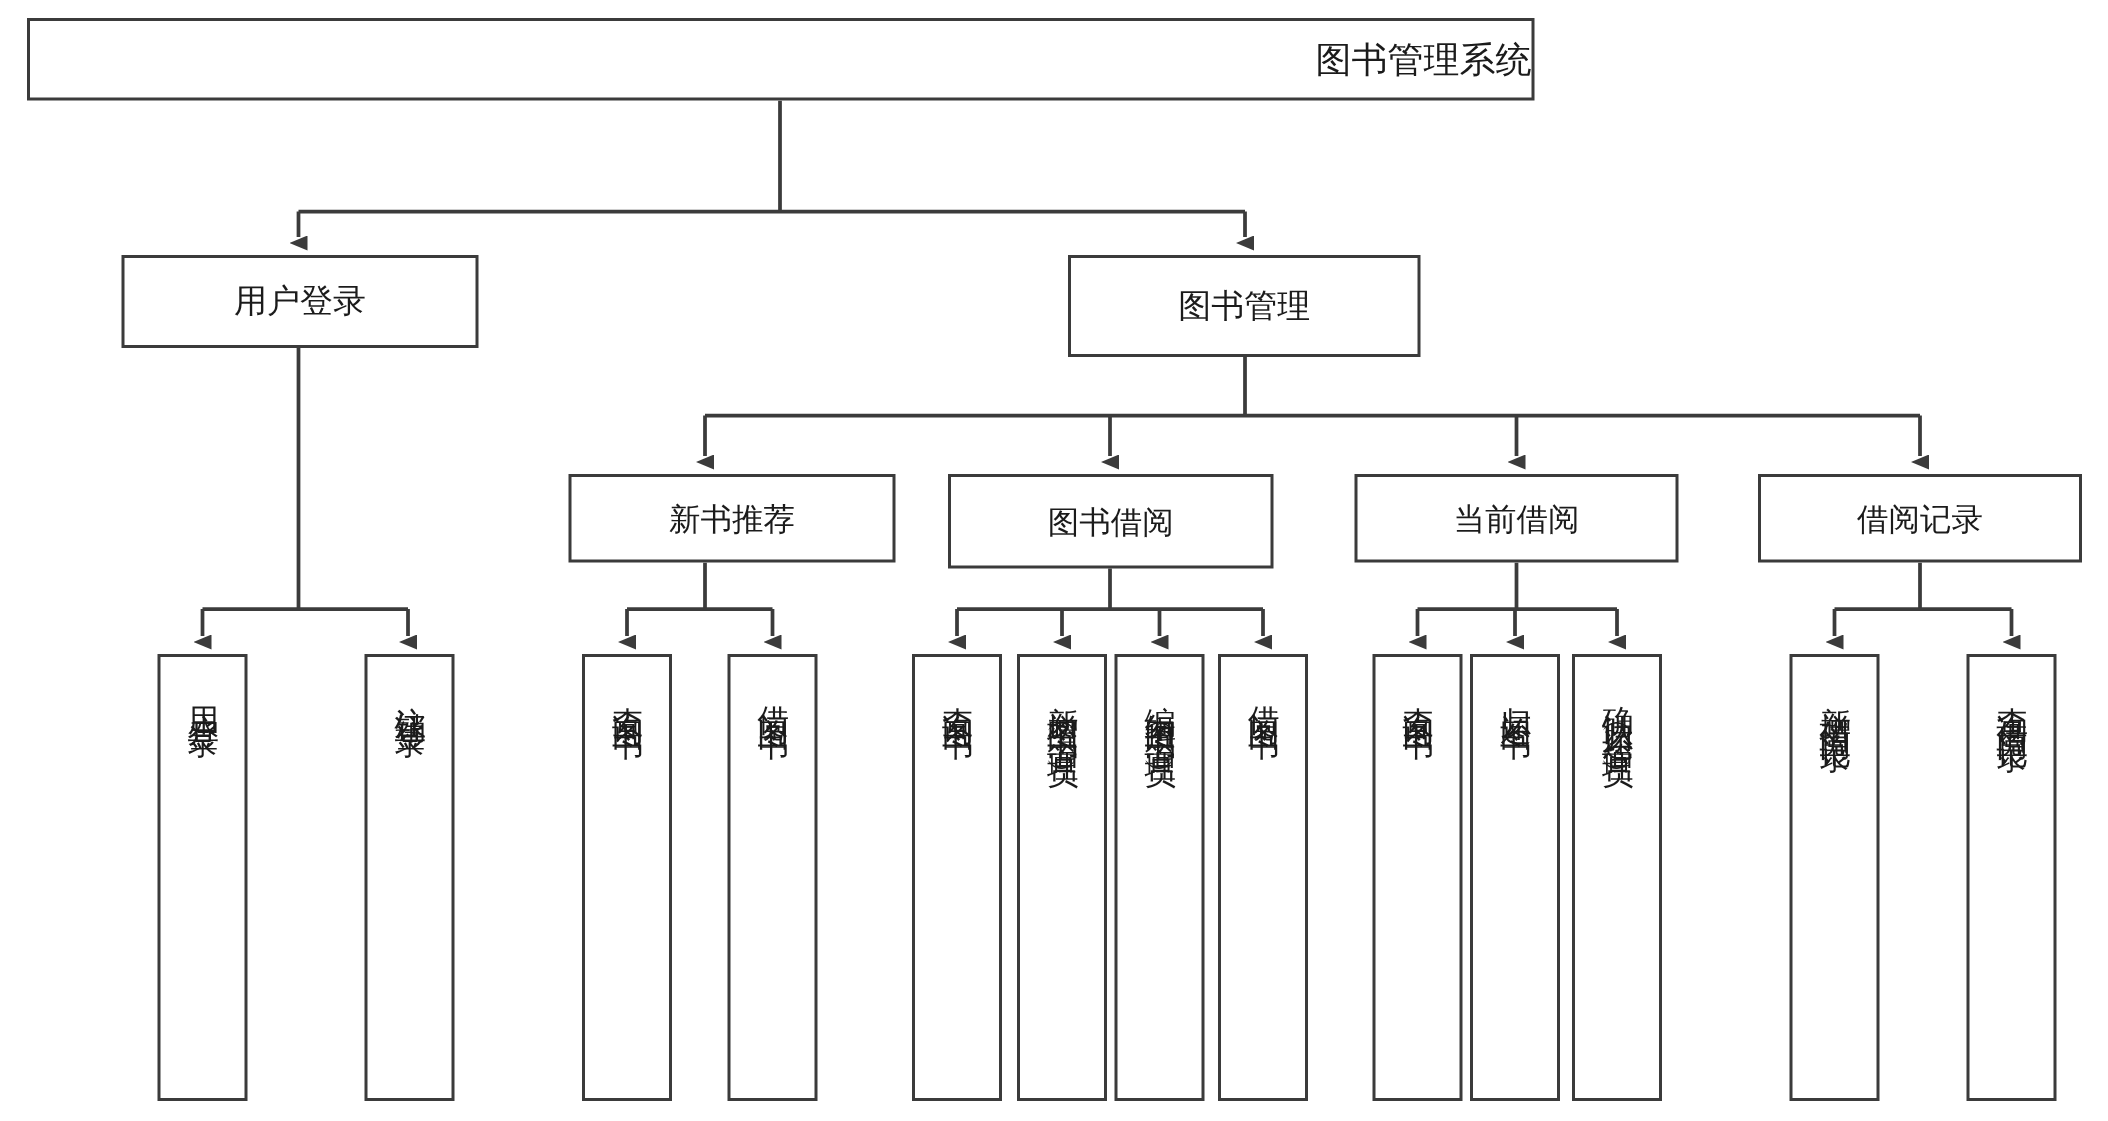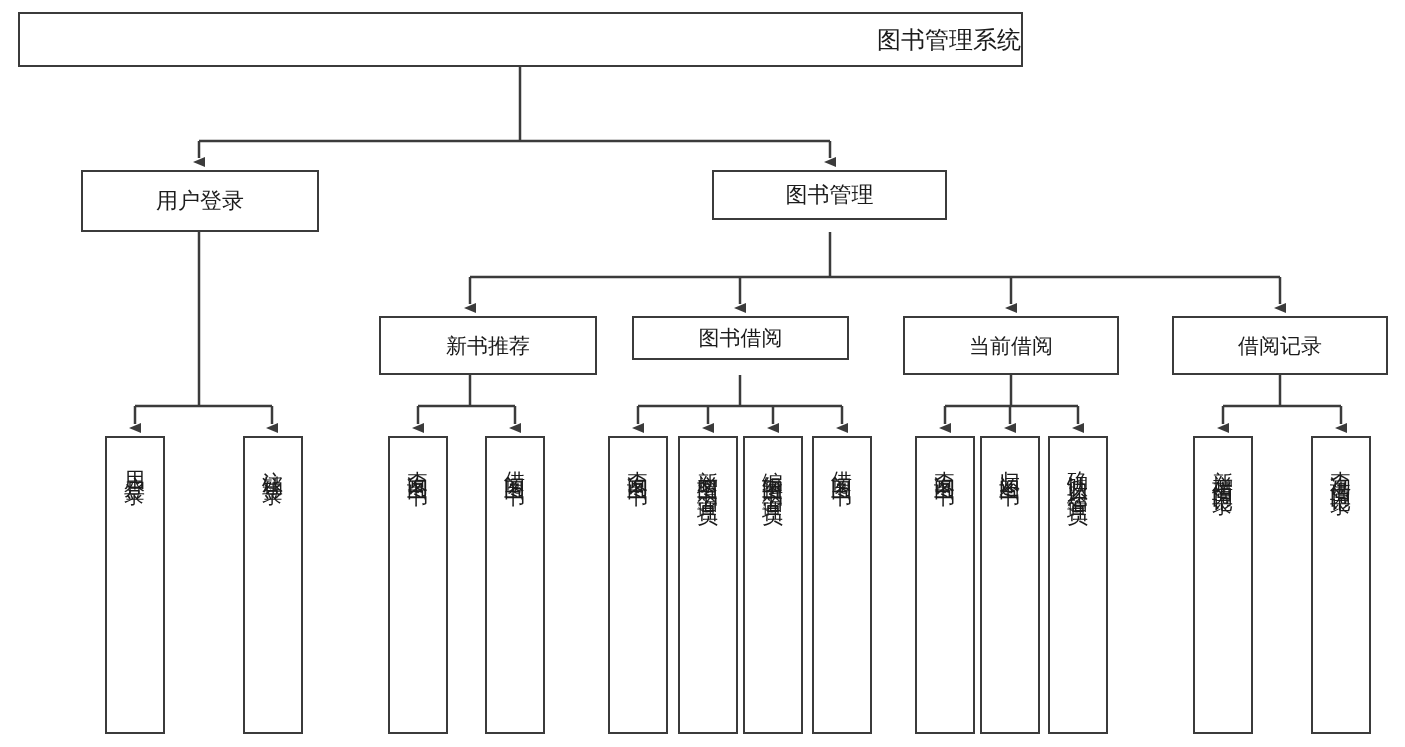--- a/index.html
+++ b/index.html
@@ -122,28 +122,28 @@
     </g>
   </svg>
 
   <div class="node root" style="left:18px; top:12px; width:1005px; height:55px;justify-content:flex-end;">
     <span>图书管理系统</span>
   </div>
 
   <div class="node lvl2" style="left:81px; top:170px; width:238px; height:62px;">
     <span>用户登录</span>
   </div>
-  <div class="node lvl2" style="left:712px; top:170px; width:235px; height:50px;">
+  <div class="node lvl2" style="left:712px; top:170px; width:235px; height:68px;">
     <span>图书管理</span>
   </div>
 
   <div class="node lvl3" style="left:379px; top:316px; width:218px; height:59px;">
     <span>新书推荐</span>
   </div>
-  <div class="node lvl3" style="left:632px; top:316px; width:217px; height:44px;">
+  <div class="node lvl3" style="left:632px; top:316px; width:217px; height:63px;">
     <span>图书借阅</span>
   </div>
   <div class="node lvl3" style="left:903px; top:316px; width:216px; height:59px;">
     <span>当前借阅</span>
   </div>
   <div class="node lvl3" style="left:1172px; top:316px; width:216px; height:59px;">
     <span>借阅记录</span>
   </div>
 
   <div class="node leaf" style="left:105px; top:436px; width:60px; height:298px;">

